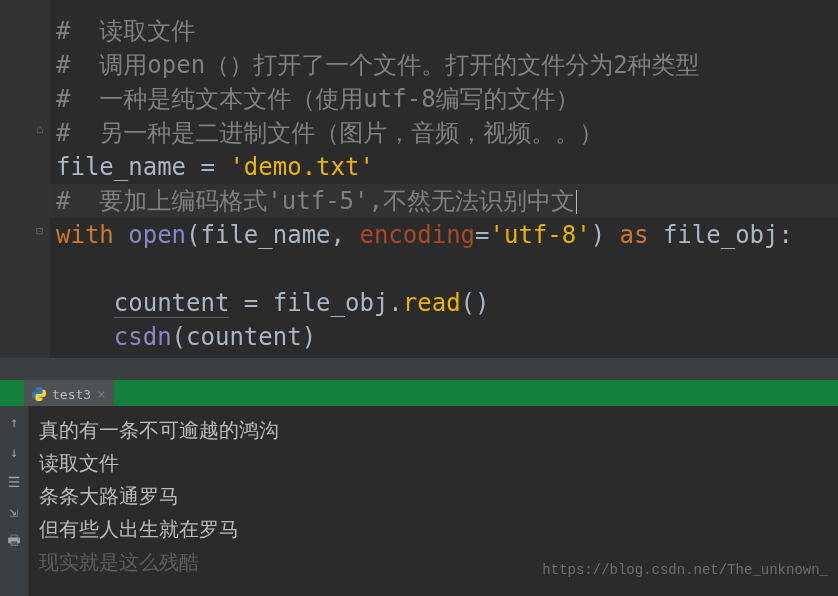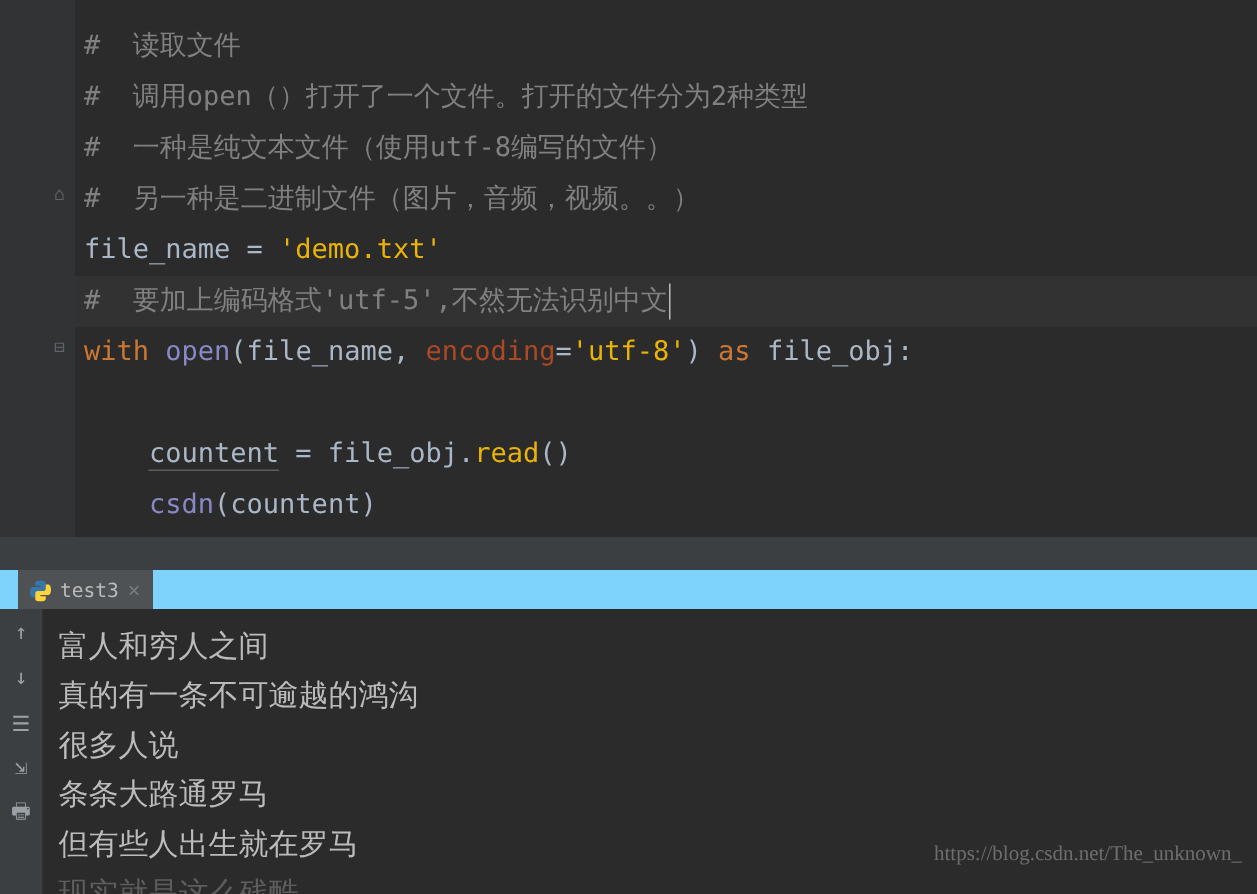--- a/index.html
+++ b/index.html
@@ -25,21 +25,21 @@
     .gutter-icon {
       position: absolute;
       left: 36px;
       font-size: 12px;
       color: #606366;
     }
     .code-content {
       flex: 1;
       padding-top: 14px;
       padding-left: 6px;
-      font-size: 18px;
+      font-size: 24px;
       line-height: 34px;
       position: relative;
     }
     .code-line {
       white-space: pre;
       font-family: 'Consolas', 'Monaco', monospace;
     }
     .current-line {
       background: #323232;
       position: absolute;
@@ -72,24 +72,24 @@
       background: #3c3f41;
     }
     .output-panel {
       background: #2b2b2b;
       height: 216px;
       display: flex;
       flex-direction: column;
     }
     .tab-bar {
       height: 26px;
-      background: #7dd3fc;
-      display: flex;
-      align-items: center;
-      padding-left: 12px;
+      background: #15803d;
+      display: flex;
+      align-items: center;
+      padding-left: 24px;
     }
     .run-tab {
       background: #4e5254;
       height: 26px;
       display: flex;
       align-items: center;
       padding: 0 8px;
       gap: 6px;
       font-size: 13px;
       color: #bbbbbb;
@@ -137,21 +137,21 @@
     }
     .console-line {
       white-space: pre;
     }
     .watermark {
       position: absolute;
       bottom: 18px;
       right: 10px;
       color: #8a8a8a;
       font-size: 14px;
-      font-family: Liberation Serif, serif;
+      font-family: Liberation Mono, monospace;
       opacity: 0.7;
     }
     .underline-hint {
       border-bottom: 1px solid #5e5e5e;
     }
   </style>
 </head>
 <body>
 
 <div class="editor-area">
@@ -189,23 +189,22 @@
   </div>
   <div class="output-body">
     <div class="tool-sidebar">
       <div class="tool-btn">↑</div>
       <div class="tool-btn">↓</div>
       <div class="tool-btn">☰</div>
       <div class="tool-btn">⇲</div>
       <div class="tool-btn">🖶</div>
     </div>
     <div class="console-out">
-      <div class="console-line">富人和穷人之间</div>
       <div class="console-line">真的有一条不可逾越的鸿沟</div>
-      <div class="console-line">很多人说</div>
+      <div class="console-line">读取文件</div>
       <div class="console-line">条条大路通罗马</div>
       <div class="console-line">但有些人出生就在罗马</div>
       <div class="console-line" style="opacity:0.35">现实就是这么残酷</div>
     </div>
   </div>
 </div>
 
 <div class="watermark">https://blog.csdn.net/The_unknown_</div>
 
 </body></html>

